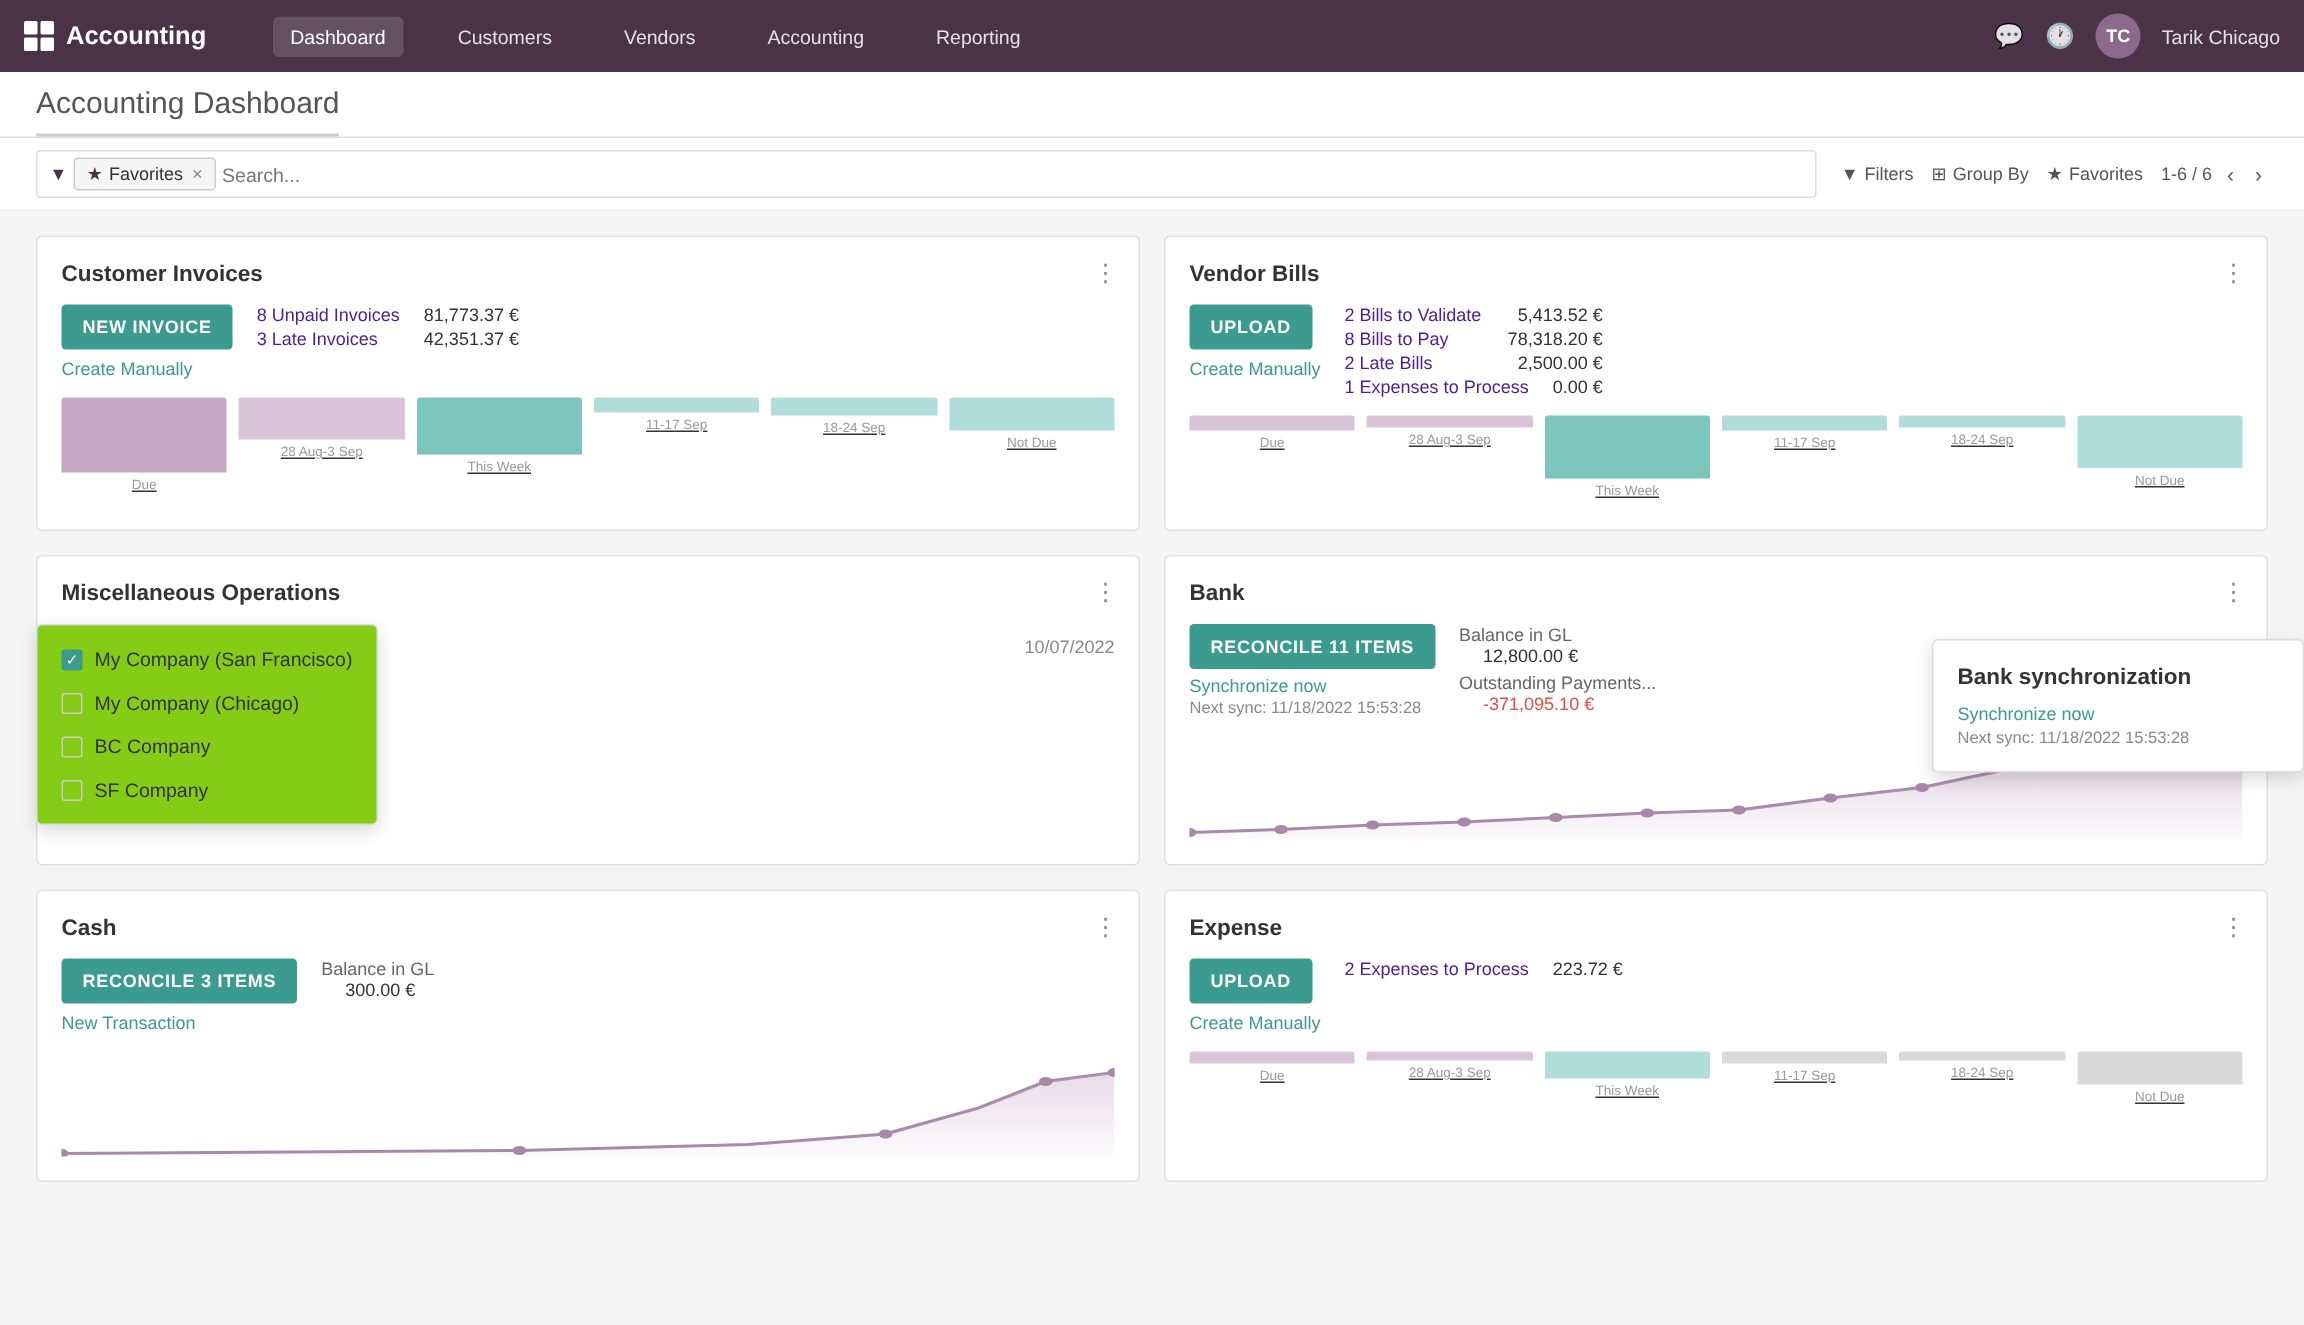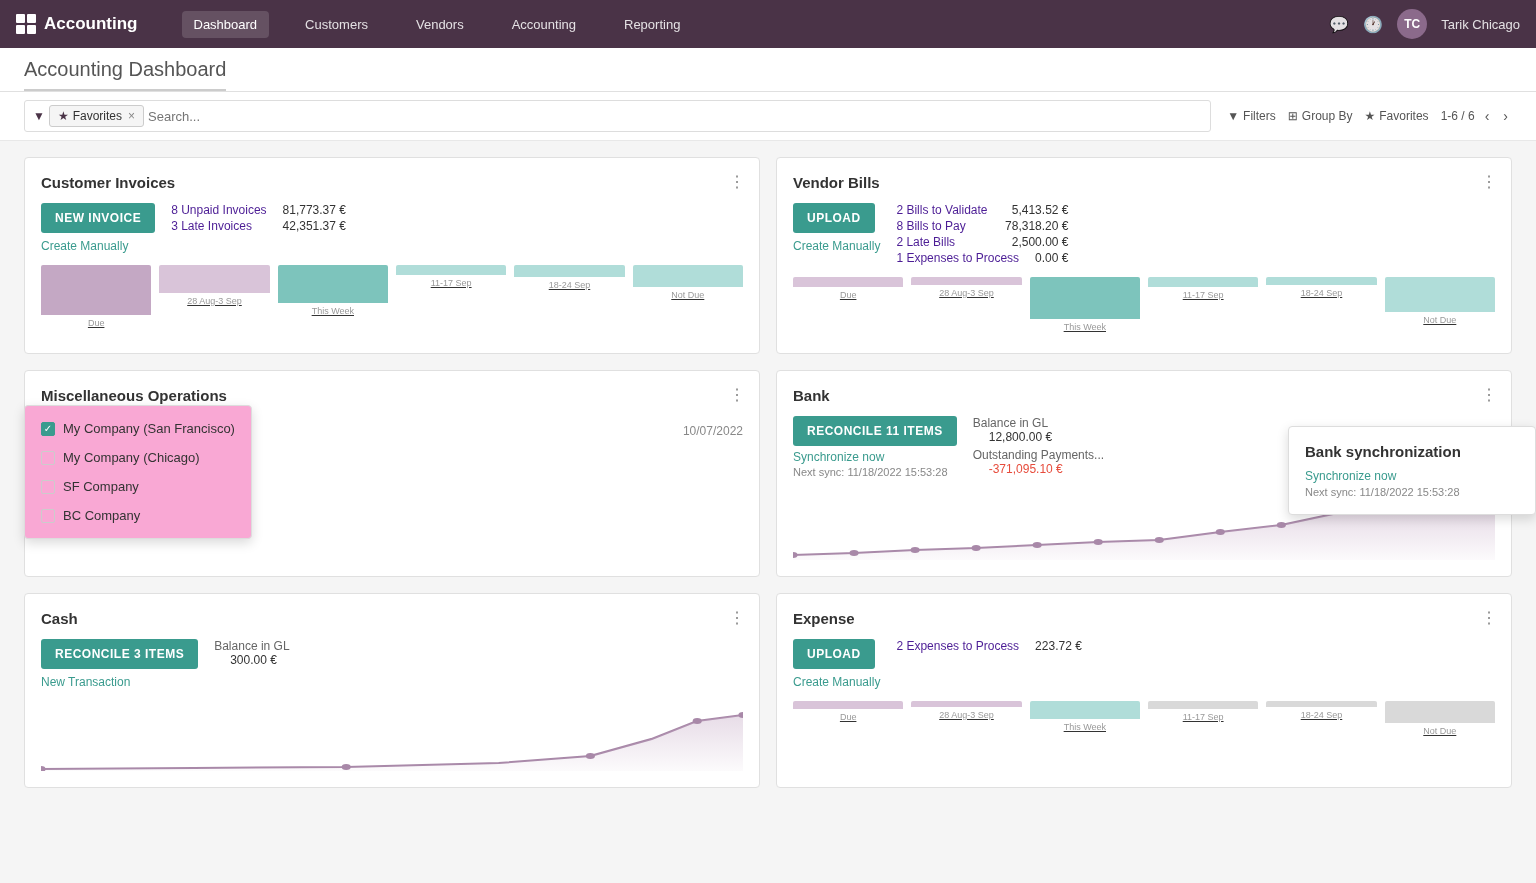--- a/index.html
+++ b/index.html
@@ -272,22 +272,22 @@
       padding: 8px 0;
       border-bottom: 1px solid #f0f0f0;
       font-size: 12px;
     }
     .misc-row:last-child { border-bottom: none; }
 
     
     .company-dropdown {
       position: absolute;
       left: 24px;
-      top: 264px;
-      background: #f9a8d4;
+      top: 275px;
+      background: #84cc16;
       border: 1px solid #ddd;
       border-radius: 4px;
       box-shadow: 0 4px 12px rgba(0,0,0,0.15);
       z-index: 100;
       padding: 8px 0;
       min-width: 220px;
     }
     .company-item {
       display: flex;
       align-items: center;
@@ -662,25 +662,25 @@
     <div class="company-item">
       <div class="checkbox checked"></div>
       <span>My Company (San Francisco)</span>
     </div>
     <div class="company-item">
       <div class="checkbox"></div>
       <span>My Company (Chicago)</span>
     </div>
     <div class="company-item">
       <div class="checkbox"></div>
-      <span>SF Company</span>
+      <span>BC Company</span>
     </div>
     <div class="company-item">
       <div class="checkbox"></div>
-      <span>BC Company</span>
+      <span>SF Company</span>
     </div>
   </div>
 
   <div class="bank-sync-panel">
     <div class="bank-sync-title">Bank synchronization</div>
     <a class="sync-link">Synchronize now</a>
     <div class="sync-next">Next sync: 11/18/2022 15:53:28</div>
   </div>
 
 </div>

